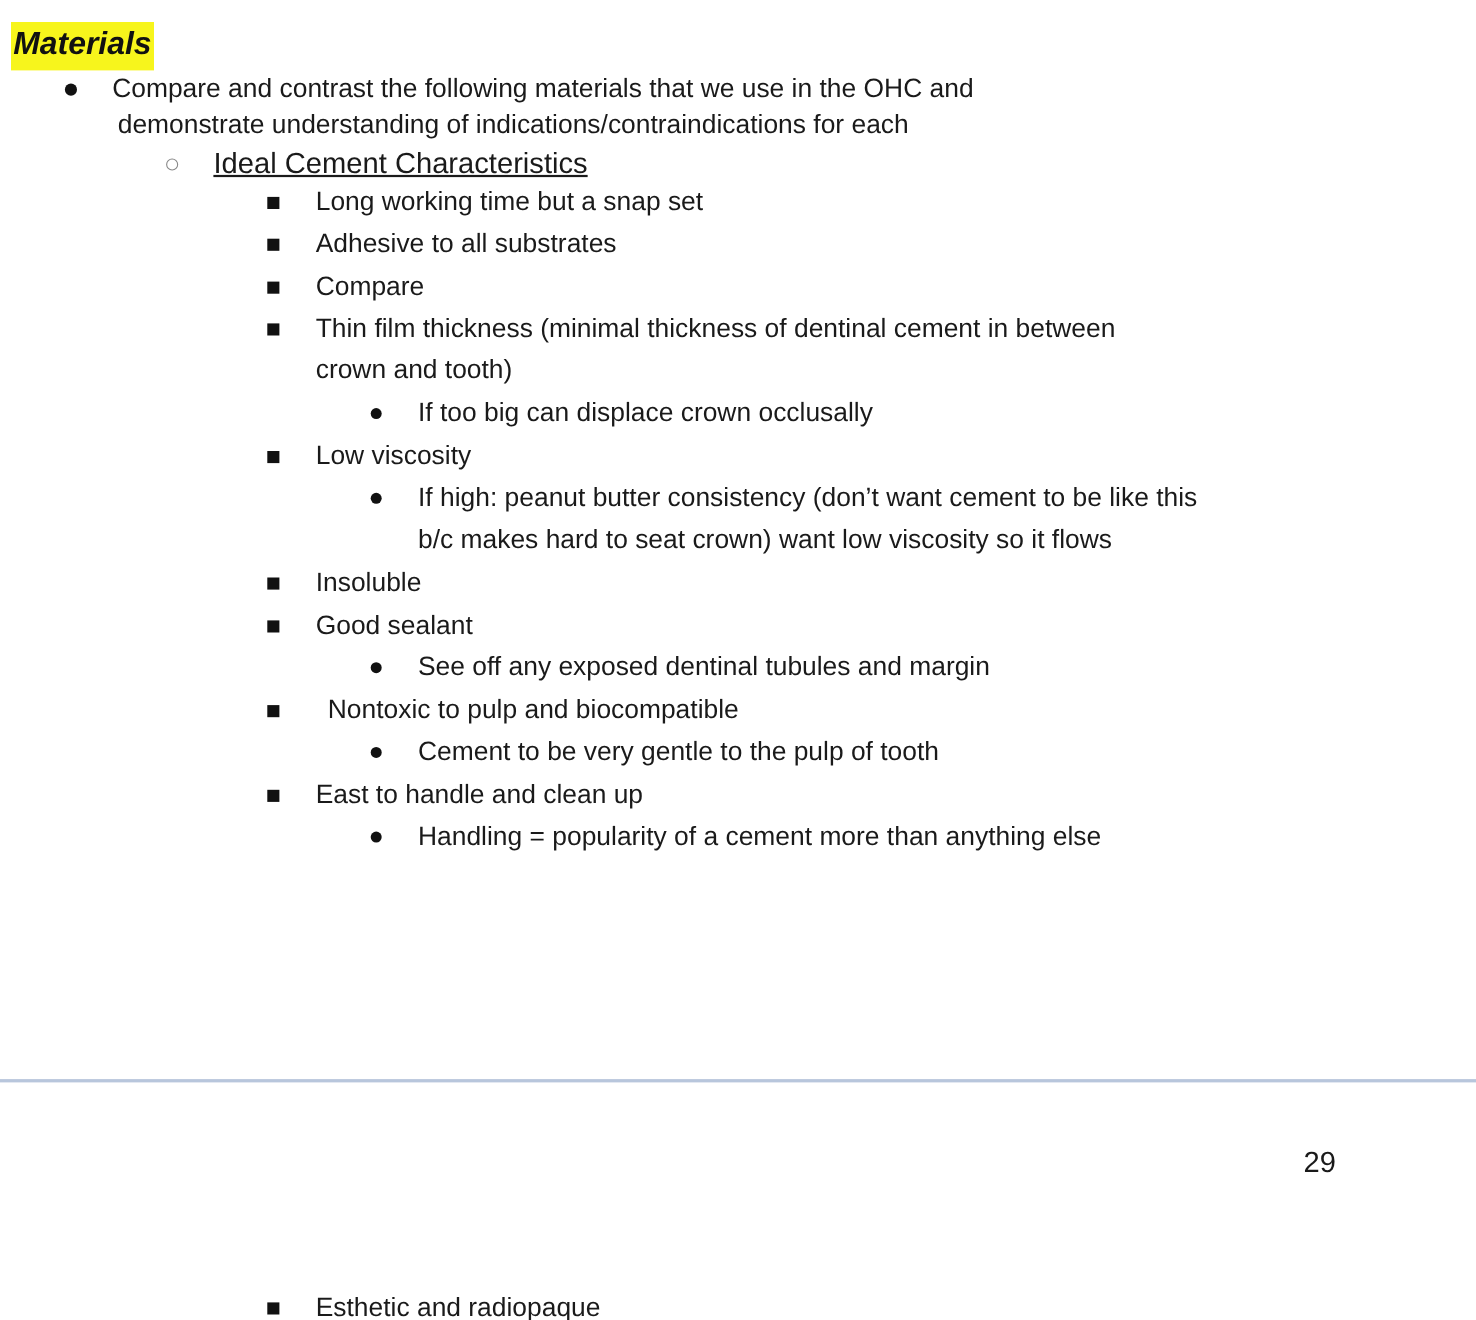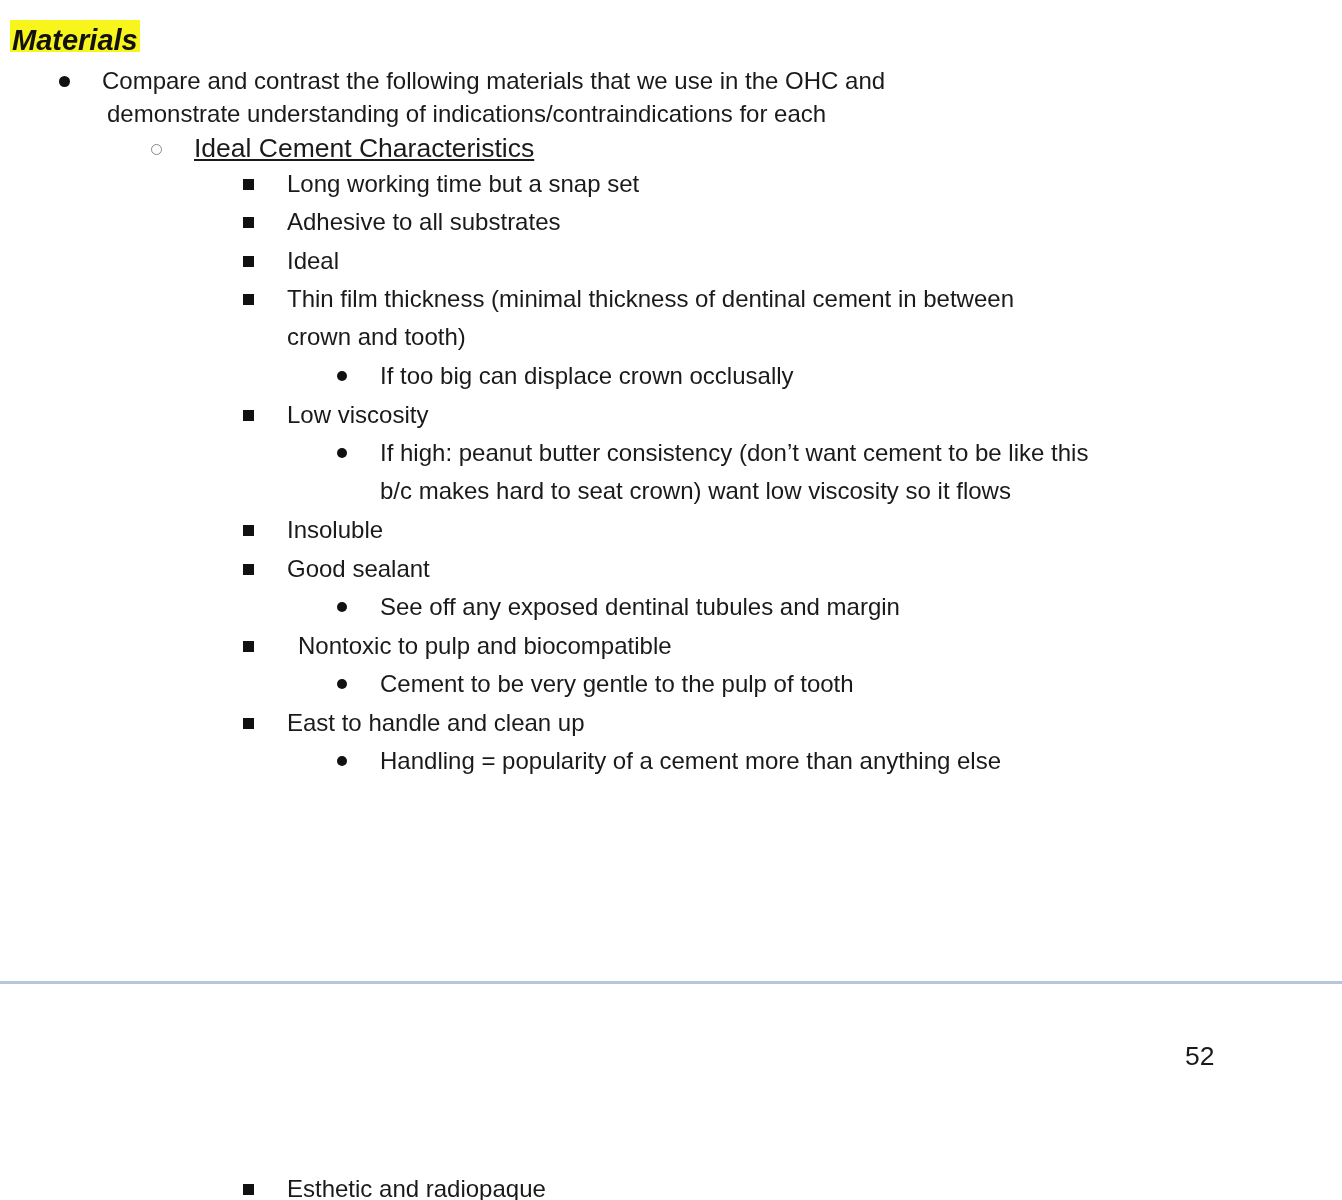--- a/index.html
+++ b/index.html
@@ -1,19 +1,19 @@
 <!DOCTYPE html>
 <html><head>
 <meta charset="utf-8">
 <style>
   html, body { margin:0; padding:0; background:#ffffff; }
   body { width:1342px; height:1200px; position:relative; overflow:hidden;
          font-family:"Liberation Sans", sans-serif; color:#1a1a1a; }
   .abs { position:absolute; white-space:nowrap; }
-  .heading { left:10px; top:20px; height:32px; line-height:40px; font-size:29px;
+  .heading { left:10px; top:20px; height:44px; line-height:40px; font-size:29px;
              font-weight:bold; font-style:italic; background:#f7f51c; padding:0 2px; color:#111; }
   .txt { font-size:24px; line-height:33px; }
   .sub { font-size:26.5px; font-weight:normal; text-decoration:underline; line-height:33px; }
   .bullet-disc { position:absolute; width:11px; height:11px; border-radius:50%; background:#111; }
   .bullet-ring { position:absolute; width:9px; height:9px; border-radius:50%; border:1.5px solid #888; background:#fff; }
   .bullet-sq { position:absolute; width:11px; height:11px; background:#111; }
   .page-break { position:absolute; left:0; top:981px; width:1342px; height:3px; background:#b8c6dc; }
   .page-number { left:1185px; top:1040px; font-size:26.5px; line-height:33px; }
 </style>
 </head>
@@ -30,21 +30,21 @@
   <span class="bullet-ring" style="left:151px;top:144px"></span>
   <div class="abs sub" style="left:194px;top:132px">Ideal Cement Characteristics</div>
 
   <span class="bullet-sq" style="left:243px;top:179px"></span>
   <div class="abs txt" style="left:287px;top:167px">Long working time but a snap set</div>
 
   <span class="bullet-sq" style="left:243px;top:217px"></span>
   <div class="abs txt" style="left:287px;top:205px">Adhesive to all substrates</div>
 
   <span class="bullet-sq" style="left:243px;top:256px"></span>
-  <div class="abs txt" style="left:287px;top:244px">Ideal</div>
+  <div class="abs txt" style="left:287px;top:244px">Compare</div>
 
   <span class="bullet-sq" style="left:243px;top:294px"></span>
   <div class="abs txt" style="left:287px;top:282px">Thin film thickness (minimal thickness of dentinal cement in between</div>
   <div class="abs txt" style="left:287px;top:320px">crown and tooth)</div>
 
   <span class="bullet-disc" style="left:337px;top:371px;width:10px;height:10px"></span>
   <div class="abs txt" style="left:380px;top:359px">If too big can displace crown occlusally</div>
 
   <span class="bullet-sq" style="left:243px;top:410px"></span>
   <div class="abs txt" style="left:287px;top:398px">Low viscosity</div>
@@ -69,18 +69,18 @@
   <div class="abs txt" style="left:380px;top:667px">Cement to be very gentle to the pulp of tooth</div>
 
   <span class="bullet-sq" style="left:243px;top:718px"></span>
   <div class="abs txt" style="left:287px;top:706px">East to handle and clean up</div>
 
   <span class="bullet-disc" style="left:337px;top:756px;width:10px;height:10px"></span>
   <div class="abs txt" style="left:380px;top:744px">Handling = popularity of a cement more than anything else</div>
 
   <div class="page-break"></div>
 
-  <div class="abs page-number">52</div>
+  <div class="abs page-number">29</div>
 
   <span class="bullet-sq" style="left:243px;top:1184px"></span>
   <div class="abs txt" style="left:287px;top:1172px">Esthetic and radiopaque</div>
 
 </div>
 
 </body></html>

